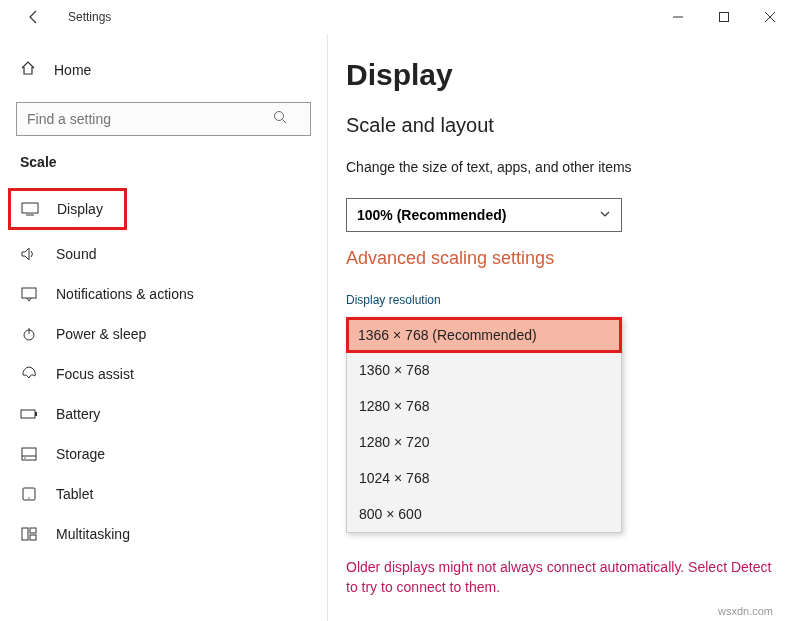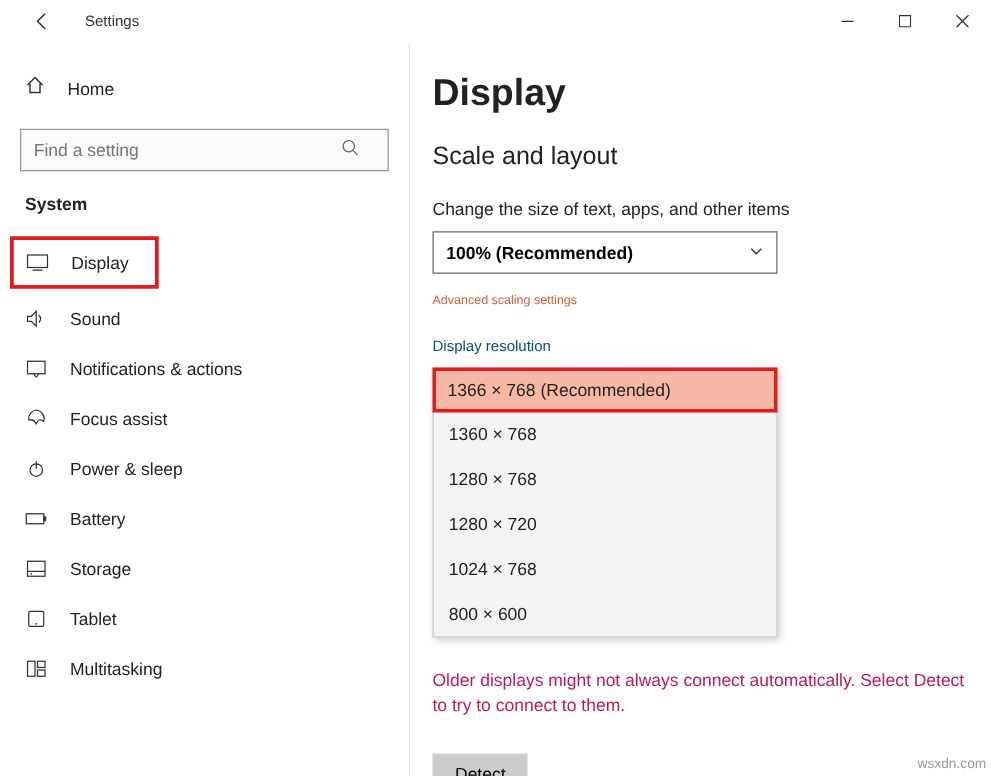--- a/index.html
+++ b/index.html
@@ -20,34 +20,34 @@
     .search-input { border: none; background: transparent; outline: none; font-size: 14px; color: #666; width: 90%; }
     .section-label { font-size: 14px; font-weight: 600; color: #222; margin: 8px 0 14px 4px; }
     .nav-list { display: flex; flex-direction: column; }
     .nav-item { display: flex; align-items: center; gap: 18px; padding: 12px 0 12px 20px; cursor: pointer; }
     .nav-item.active { border: 3px solid #e21b1b; margin: 4px 200px 4px 8px; padding: 10px 0 10px 10px; }
     .nav-icon { width: 18px; display: flex; align-items: center; justify-content: center; color: #333; }
     .nav-label { font-size: 14px; color: #222; }
     .main { flex: 1; border-left: 1px solid #e6e6e6; padding: 24px 20px 0 18px; overflow: hidden; position: relative; }
     .main h1 { font-size: 30px; font-weight: 600; color: #222; margin-bottom: 22px; }
     .main h2 { font-size: 20px; font-weight: 400; color: #222; margin-bottom: 22px; }
-    .field-label { font-size: 14px; color: #222; margin-bottom: 10px; }
+    .field-label { font-size: 14px; color: #222; margin-bottom: 23px; }
     .dropdown { width: 276px; height: 34px; border: 1px solid #666; display: flex; align-items: center; justify-content: space-between; padding: 0 10px; cursor: pointer; font-size: 14px; margin-bottom: 16px; font-weight: bold; }
     .chev { width: 12px; height: 12px; }
-    .link { color: #d35e3a; font-size: 10px; cursor: pointer; margin-bottom: 24px; display: block; }
+    .link { color: #d35e3a; font-size: 18px; cursor: pointer; margin-bottom: 24px; display: block; }
     .reslabel { font-size: 12px; color: #0c4a6e; margin-bottom: 10px; }
     .resolution-dropdown { position: relative; }
     .res-options { width: 276px; border: 1px solid #ccc; background: #f3f3f3; box-shadow: 2px 2px 6px rgba(0,0,0,.2); }
     .res-opt { padding: 10px 12px; font-size: 14px; color: #222; cursor: pointer; }
     .res-opt.selected-wrap { border: 3px solid #e21b1b; margin: -1px; }
     .res-opt.selected { background: #f6b8a5; }
     .below-res { margin-top: 24px; }
     .help-text { font-size: 14px; color: #be185d; line-height: 1.45; margin-bottom: 28px; }
     .detect-btn { background: #ccc; border: none; padding: 8px 18px; font-size: 14px; cursor: pointer; }
-    .watermark { position: absolute; bottom: 4px; right: 4px; font-size: 11px; color: #999; }
+    .watermark { position: absolute; bottom: 4px; right: 20px; font-size: 11px; color: #999; }
   </style>
 </head>
 <body>
 
 <div class="titlebar">
   <div class="titlebar-left">
     <div class="back-arrow">
       <svg width="16" height="16" viewBox="0 0 16 16">
           <path d="M10 2 L4 8 L10 14" stroke="#333" stroke-width="1.2" fill="none"></path>
         </svg>
@@ -87,21 +87,21 @@
       </div>
       <div class="search-box">
         <input class="search-input" placeholder="Find a setting" style="">
         <span>
           <svg width="14" height="14" viewBox="0 0 14 14">
               <circle cx="6" cy="6" r="4.5" stroke="#666" fill="none" stroke-width="1"></circle>
               <line x1="9.5" y1="9.5" x2="13" y2="13" stroke="#666" stroke-width="1"></line>
             </svg>
         </span>
       </div>
-      <div class="section-label">System</div>
+      <div class="section-label">Scale</div>
     </div>
 
     <div class="nav-list">
       <div class="nav-item active">
         <span class="nav-icon">
           <svg width="18" height="14" viewBox="0 0 18 14">
               <rect x="1" y="1" width="16" height="10" stroke="#333" fill="none"></rect>
               <line x1="5" y1="13" x2="13" y2="13" stroke="#333"></line>
             </svg>
         </span>
@@ -121,33 +121,33 @@
           <svg width="16" height="14" viewBox="0 0 16 14">
               <rect x="1" y="1" width="14" height="10" stroke="#333" fill="none"></rect>
               <path d="M6 11 L8 14 L10 11" stroke="#333" fill="none"></path>
             </svg>
         </span>
         <span class="nav-label">Notifications &amp; actions</span>
       </div>
       <div class="nav-item">
         <span class="nav-icon">
           <svg width="16" height="16" viewBox="0 0 16 16">
-              <path d="M8 1 A7 7 0 0 1 14 10 Q10 7 8 12 Q6 8 2 9 A7 7 0 0 1 8 1" stroke="#333" fill="none"></path>
-            </svg>
-        </span>
-        <span class="nav-label">Focus assist</span>
-      </div>
-      <div class="nav-item">
-        <span class="nav-icon">
-          <svg width="16" height="16" viewBox="0 0 16 16">
               <circle cx="8" cy="9" r="5" stroke="#333" fill="none"></circle>
               <line x1="8" y1="2" x2="8" y2="8" stroke="#333"></line>
             </svg>
         </span>
         <span class="nav-label">Power &amp; sleep</span>
+      </div>
+      <div class="nav-item">
+        <span class="nav-icon">
+          <svg width="16" height="16" viewBox="0 0 16 16">
+              <path d="M8 1 A7 7 0 0 1 14 10 Q10 7 8 12 Q6 8 2 9 A7 7 0 0 1 8 1" stroke="#333" fill="none"></path>
+            </svg>
+        </span>
+        <span class="nav-label">Focus assist</span>
       </div>
       <div class="nav-item">
         <span class="nav-icon">
           <svg width="18" height="12" viewBox="0 0 18 12">
               <rect x="1" y="2" width="14" height="8" stroke="#333" fill="none"></rect>
               <rect x="15" y="4" width="2" height="4" fill="#333"></rect>
             </svg>
         </span>
         <span class="nav-label">Battery</span>
       </div>

